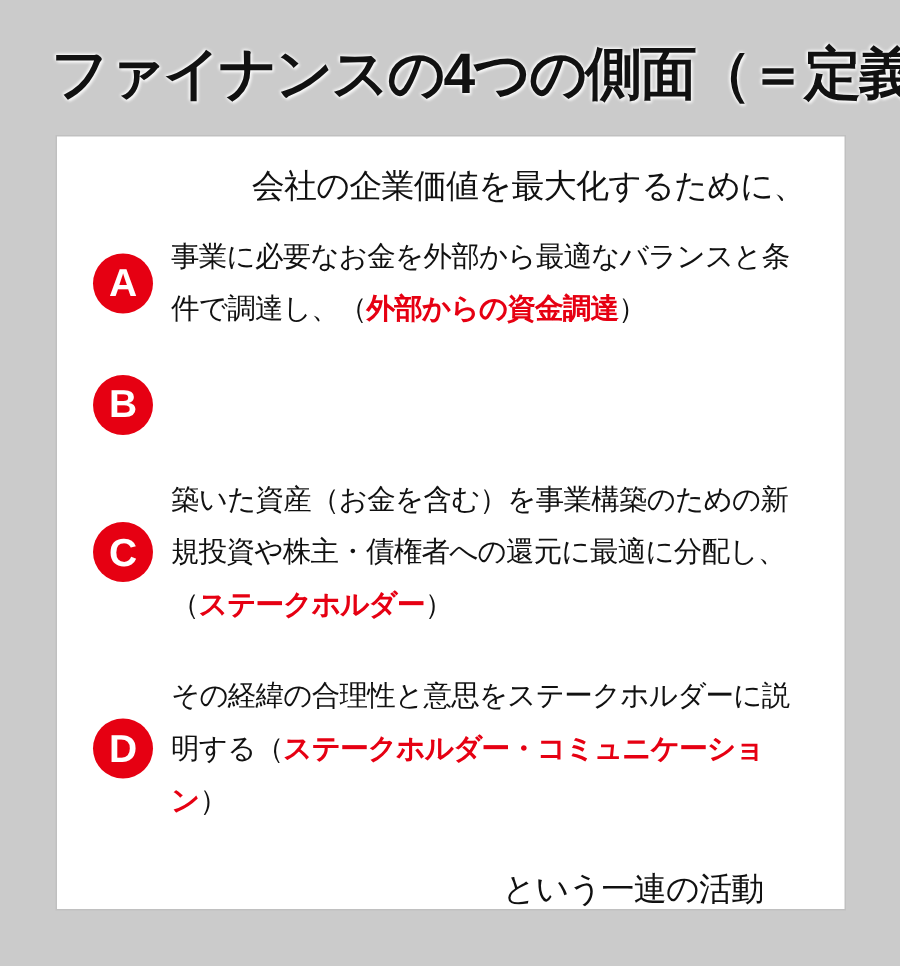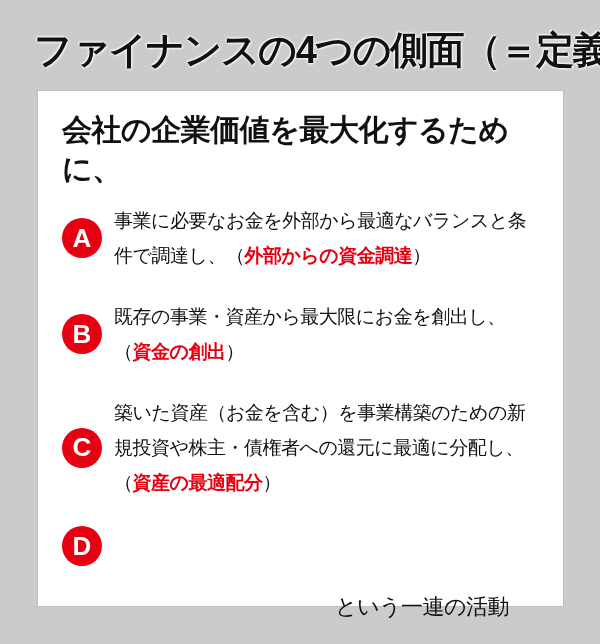--- a/index.html
+++ b/index.html
@@ -36,25 +36,26 @@
     left: 38px;
     top: 91px;
     width: 525px;
     height: 515px;
     background: #ffffff;
     box-shadow: 0 0 0 1px rgba(0,0,0,0.05);
     box-sizing: border-box;
     padding: 19px 26px 0 24px;
   }
   .lead {
-    font-size: 30px;
-    font-weight: 700;
+    font-size: 22px;
+    font-weight: 400;
     line-height: 1.3;
     margin: 0 0 15px 0;
     letter-spacing: -0.5px;
+    text-align: right;
   }
   .item {
     display: flex;
     align-items: center;
     margin-bottom: 26px;
   }
   .badge {
     flex: 0 0 40px;
     width: 40px;
     height: 40px;
@@ -97,27 +98,27 @@
 
   <p class="lead">会社の企業価値を最大化するために、</p>
 
   <div class="item">
     <div class="badge">A</div>
     <div class="item-text"><span>事業に必要なお金を外部から最適なバランスと条件で調達し、（</span><span class="hl">外部からの資金調達</span><span>）</span></div>
   </div>
 
   <div class="item">
     <div class="badge">B</div>
-    <div class="item-text"><span>既存の事業・資産から最大限にお金を創出し、（</span><span class="hl">資金の創出</span><span>）</span></div>
   </div>
 
   <div class="item">
     <div class="badge">C</div>
-    <div class="item-text"><span>築いた資産（お金を含む）を事業構築のための新規投資や株主・債権者への還元に最適に分配し、（</span><span class="hl">資産の最適配分</span><span>）</span></div>
+    <div class="item-text"><span>築いた資産（お金を含む）を事業構築のための新規投資や株主・債権者への還元に最適に分配し、（</span><span class="hl">ステークホルダー</span><span>）</span></div>
   </div>
 
   <div class="item">
     <div class="badge">D</div>
+    <div class="item-text"><span>その経緯の合理性と意思をステークホルダーに説明する（</span><span class="hl">ステークホルダー・コミュニケーション</span><span>）</span></div>
   </div>
 
   <div class="closing">という一連の活動</div>
 
 </div>
 
 </body></html>

